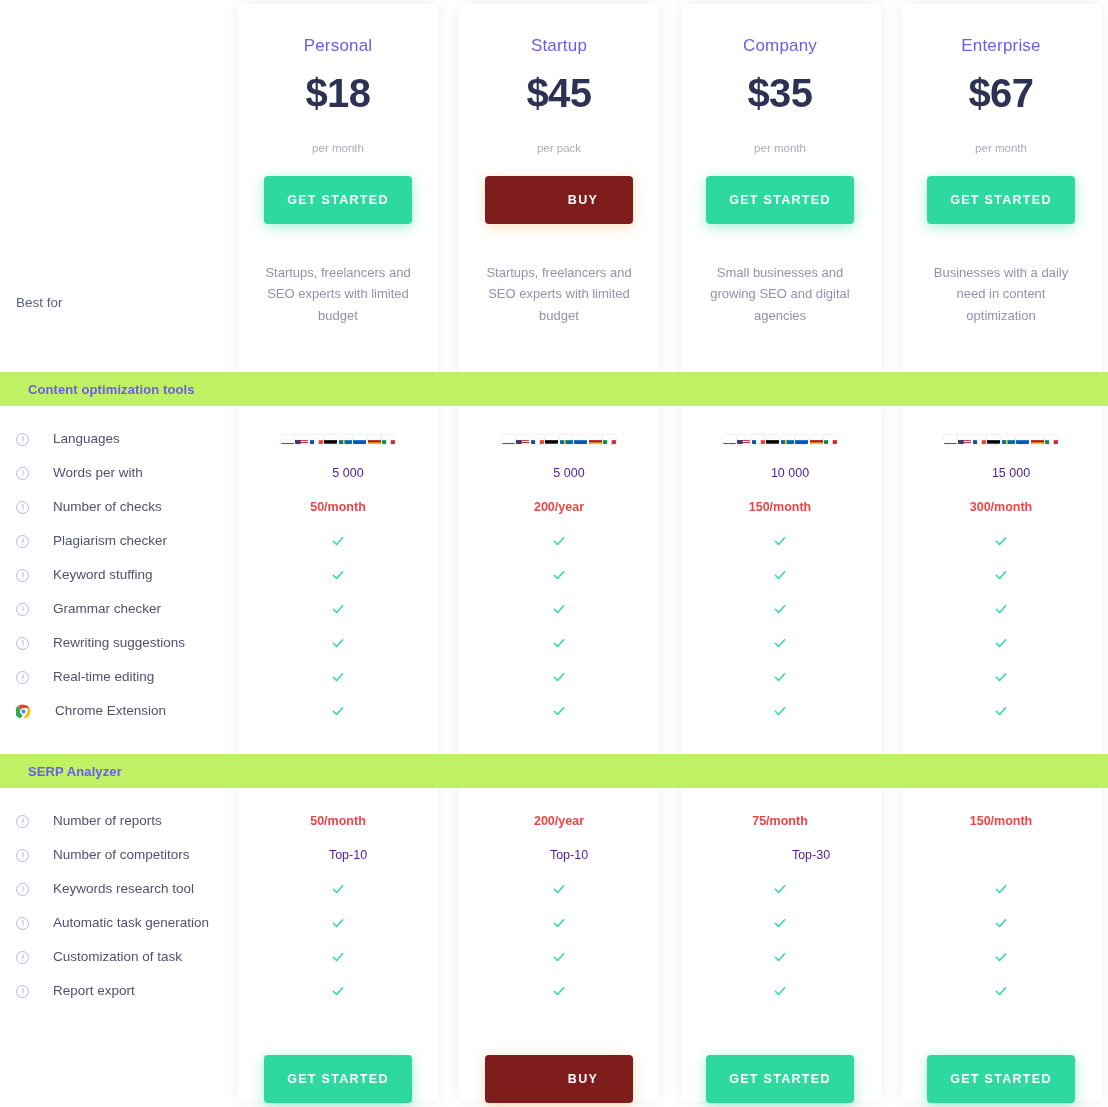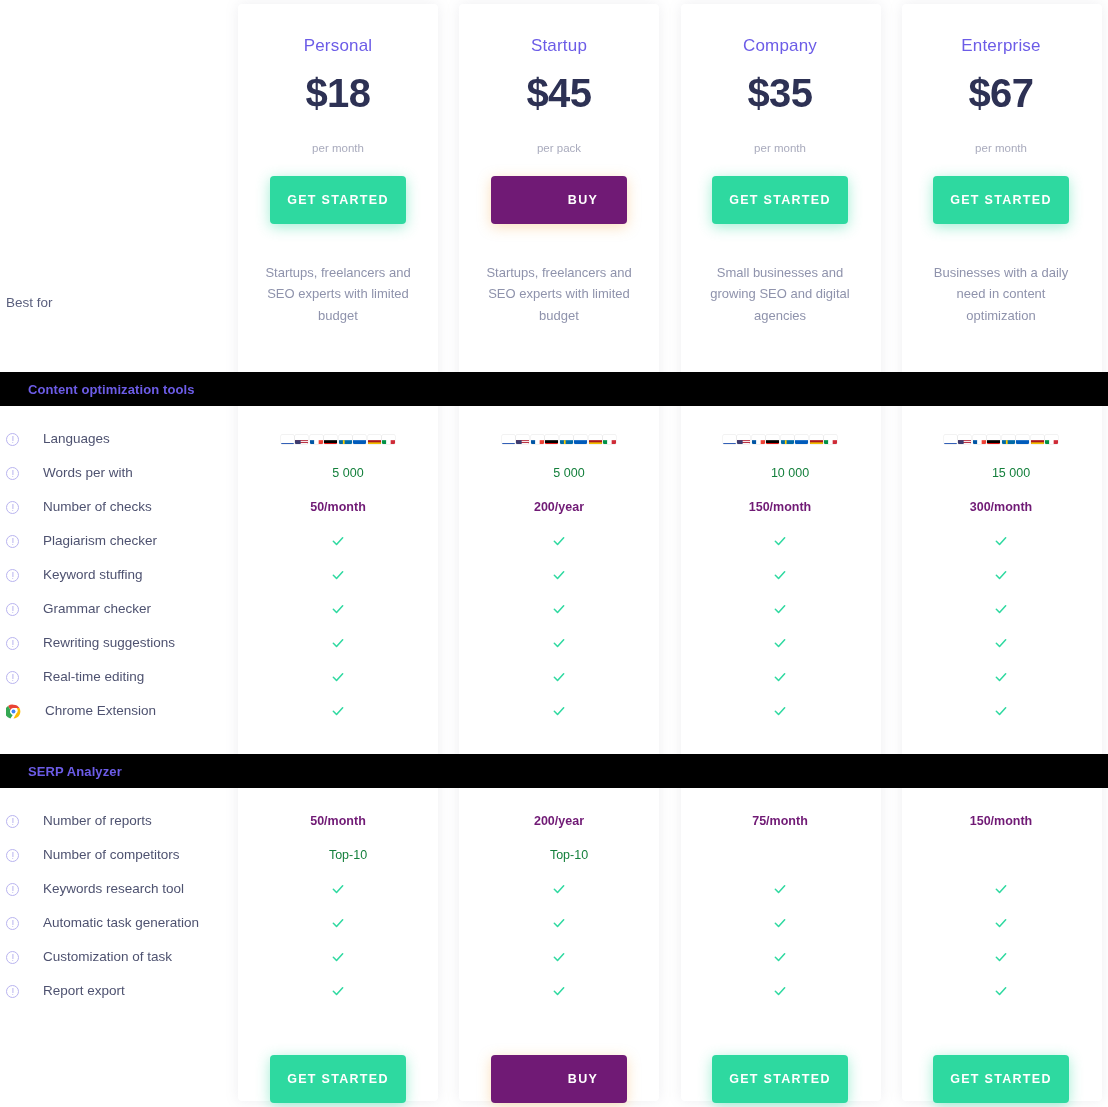--- a/index.html
+++ b/index.html
@@ -47,21 +47,21 @@
   }
 
   
   .row {
     display: flex;
     width: 1108px;
   }
   .label-cell {
     width: 238px;
     flex: 0 0 238px;
-    padding-left: 6px;
+    padding-left: 16px;
     display: flex;
     align-items: center;
   }
   .val-cell {
     width: 200px;
     flex: 0 0 200px;
     display: flex;
     align-items: center;
     justify-content: center;
     text-align: center;
@@ -97,40 +97,40 @@
     letter-spacing: -.5px;
   }
   .plan-period {
     font-size: 11.5px;
     color: #a9abbd;
     margin-top: 26px;
     font-weight: 400;
   }
   .cta {
     margin-top: 22px;
-    width: 136px;
+    width: 148px;
     height: 48px;
     border: none;
     border-radius: 4px;
     color: #ffffff;
     font-size: 12.5px;
     font-weight: 700;
     letter-spacing: 1.3px;
     font-family: "Liberation Sans", sans-serif;
     cursor: pointer;
     display: flex;
     align-items: center;
     justify-content: center;
   }
   .cta.green {
     background: #2ed9a0;
     box-shadow: 0 3px 14px rgba(46,217,160,0.45);
   }
   .cta.orange {
-    background: #701a75;
+    background: #7f1d1d;
     box-shadow: 0 3px 14px rgba(244,163,60,0.35);
     padding-left: 48px;
   }
 
   
   .bestfor-row {
     height: 140px;
     align-items: flex-start;
   }
   .bestfor-row .label-cell {
@@ -152,21 +152,21 @@
   .bestfor-text {
     font-size: 13px;
     color: #8f93ac;
     line-height: 1.65;
   }
 
   
   .section-bar {
     height: 34px;
     width: 1108px;
-    background: #000000;
+    background: #bef264;
     display: flex;
     align-items: center;
     padding-left: 28px;
   }
   .section-bar-title {
     font-size: 13px;
     font-weight: 700;
     color: #6c5ce7;
     letter-spacing: .1px;
   }
@@ -226,26 +226,26 @@
     width: 13px; height: 9px;
     display: inline-block;
     border-radius: 1px;
     position: relative;
     overflow: hidden;
     box-shadow: 0 0 0 .4px rgba(0,0,0,0.10);
   }
 
   .v-plain {
     font-size: 12.5px;
-    color: #15803d;
+    color: #4c1d95;
     margin-left: 20px;
   }
   .v-bold {
     font-size: 12.5px;
-    color: #701a75;
+    color: #ef4444;
     font-weight: 700;
   }
 
   .check {
     width: 14px; height: 14px;
     display: inline-block;
   }
 
   
   .footer-row {
@@ -795,20 +795,23 @@
           </div>
           <div class="val-cell">
             <span class="v-plain">Top-10</span>
           </div>
           <div class="gap-cell"></div>
           <div class="val-cell">
             <span class="v-plain">Top-10</span>
           </div>
           <div class="gap-cell"></div>
           <div class="gap-cell"></div>
+          <div class="val-cell">
+            <span class="v-plain">Top-30</span>
+          </div>
         </div>
         <div class="row feat-row">
           <div class="label-cell">
             <span class="feat-label">
               <span class="info-icon"></span>
               <span class="txt">Keywords research tool</span>
             </span>
           </div>
           <div class="val-cell">
             <span class="check"><svg viewBox="0 0 24 24" width="14" height="14" fill="none" stroke="#2ed9a0" stroke-width="2.6" stroke-linecap="round" stroke-linejoin="round">

